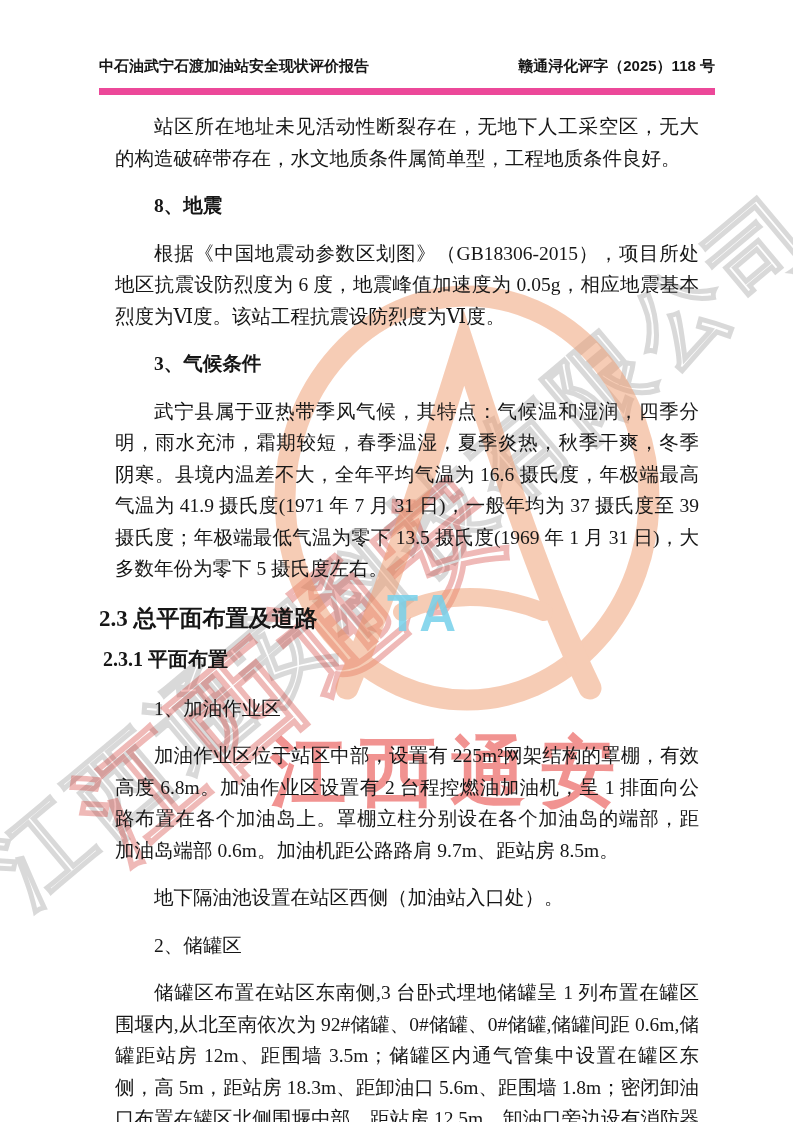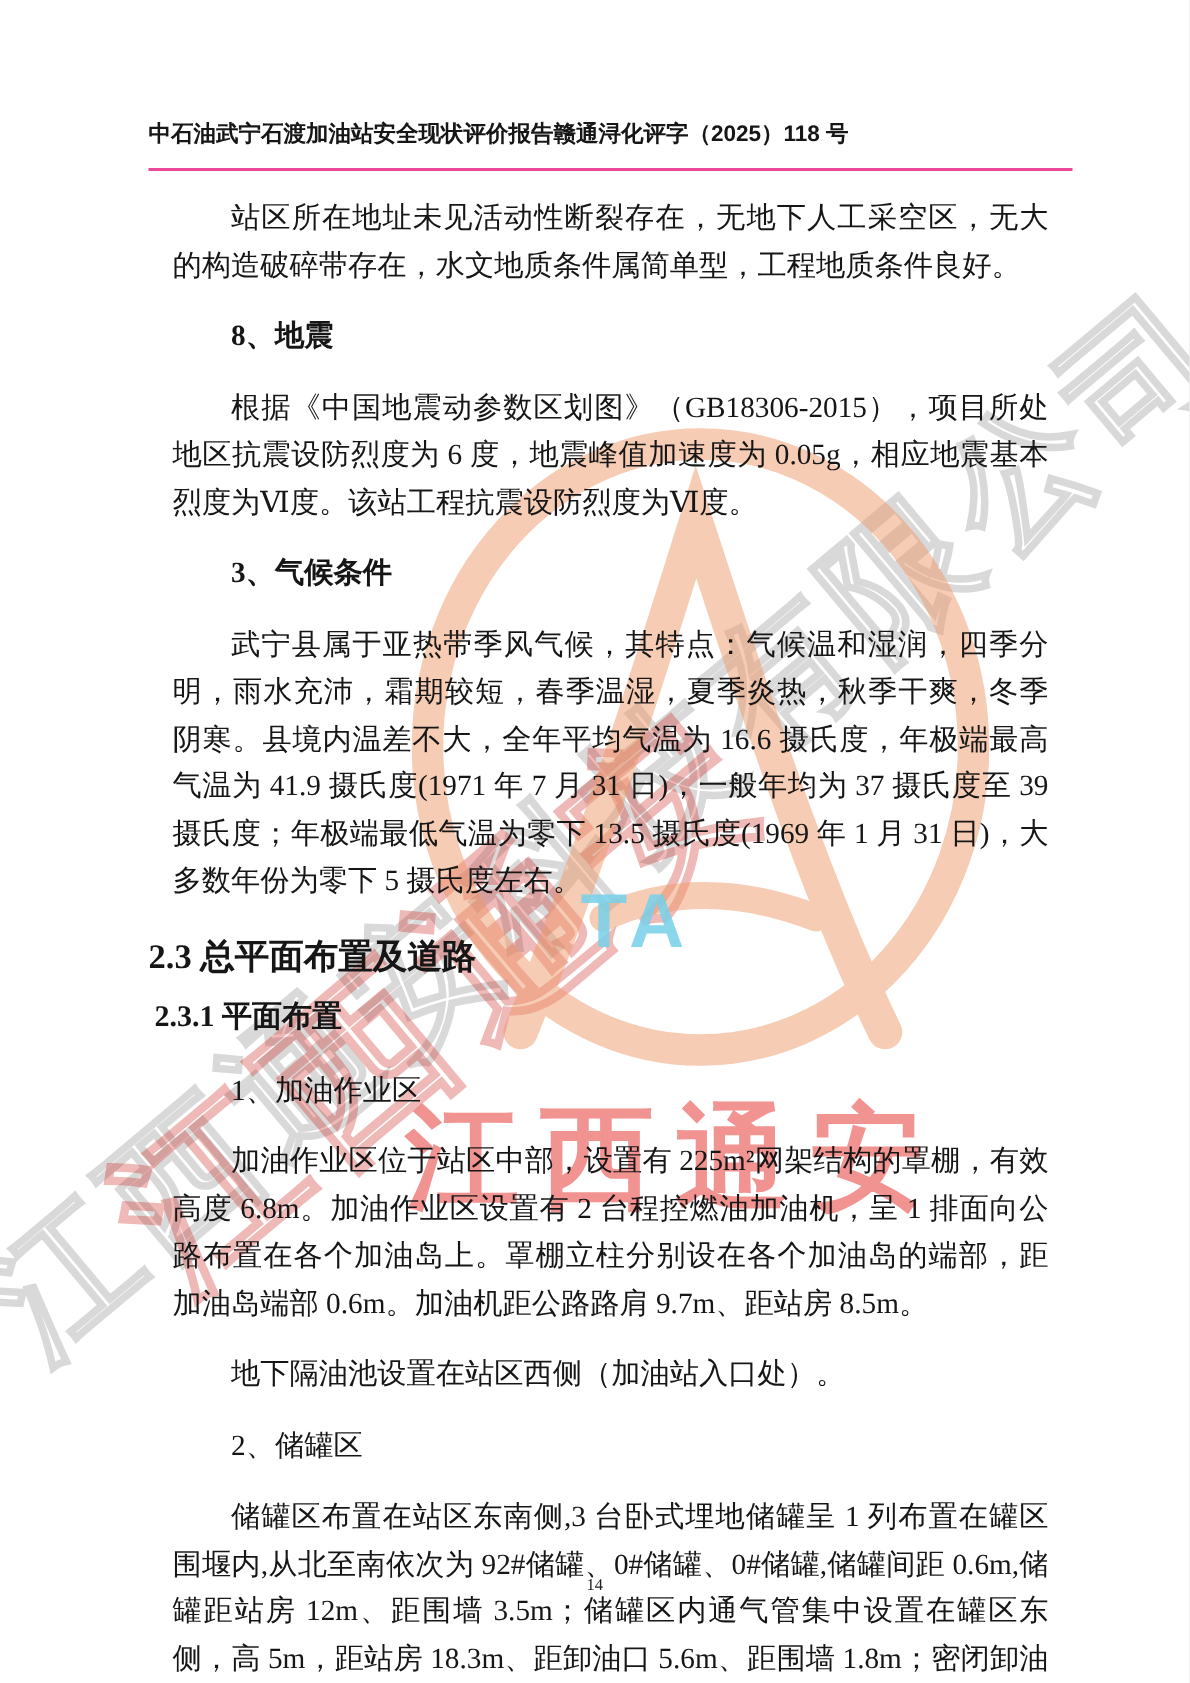--- a/index.html
+++ b/index.html
@@ -40,24 +40,24 @@
   }
   #wm-diag-red{
     left:15px;top:585px;width:560px;
     font-size:118px;letter-spacing:12px;
     -webkit-text-stroke:2px rgba(205,36,30,.32);
     transform:rotate(-40deg);
   }
   
   #content{position:relative;z-index:2;padding:56px 78px 0 99px;}
   #hdr{
-    display:flex;justify-content:flex-start;align-items:flex-end;
+    display:flex;justify-content:space-between;align-items:flex-end;
     font-family:"Liberation Sans","DejaVu Sans",sans-serif;
     font-weight:bold;font-size:15px;line-height:20px;
-    padding-bottom:12px;border-bottom:2px solid #ec4899;margin-top:24px;
+    padding-bottom:12px;border-bottom:7px solid #ec4899;
   }
   #body-text{margin-top:14px;font-size:19.5px;line-height:31.5px;}
   .para{margin:16px;text-indent:2em;text-align:justify;}
   .para.bold{font-weight:bold;}
   .h-section{margin:6px 0 0 0;font-weight:bold;font-size:23px;line-height:36px;}
   .h-sub{margin:4px;font-weight:bold;font-size:20px;line-height:36px;}
   #pageno{
     position:absolute;left:0;right:0;top:1051px;z-index:2;
     text-align:center;font-size:11px;color:#222;
   }

